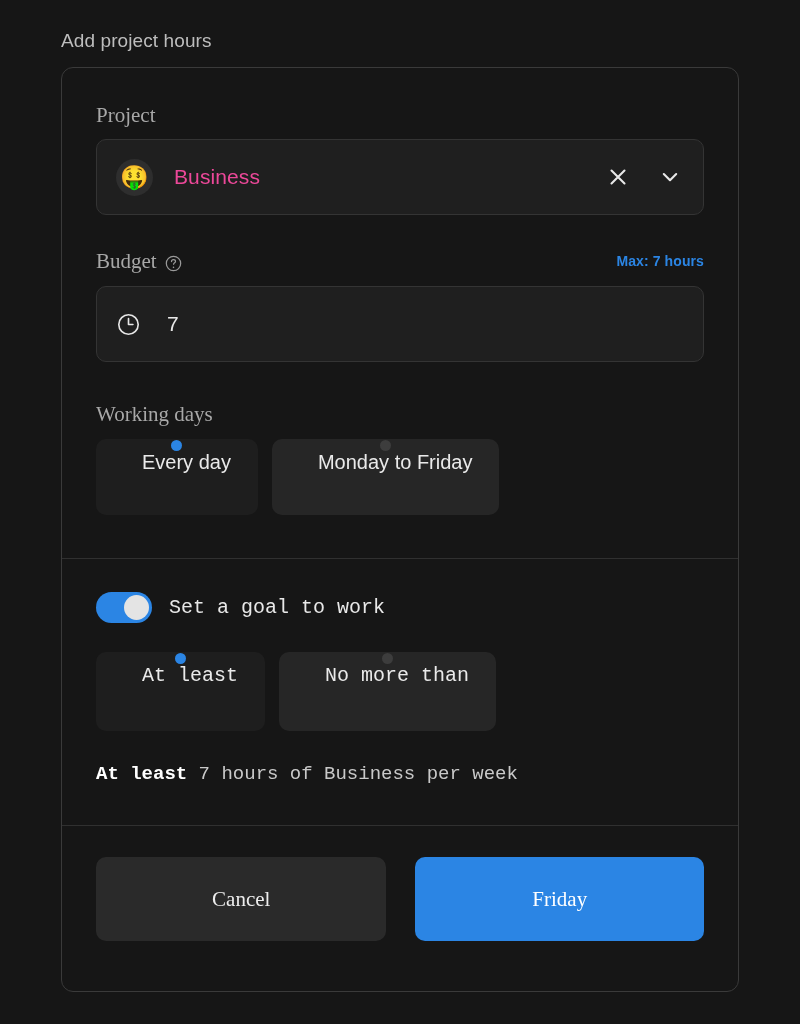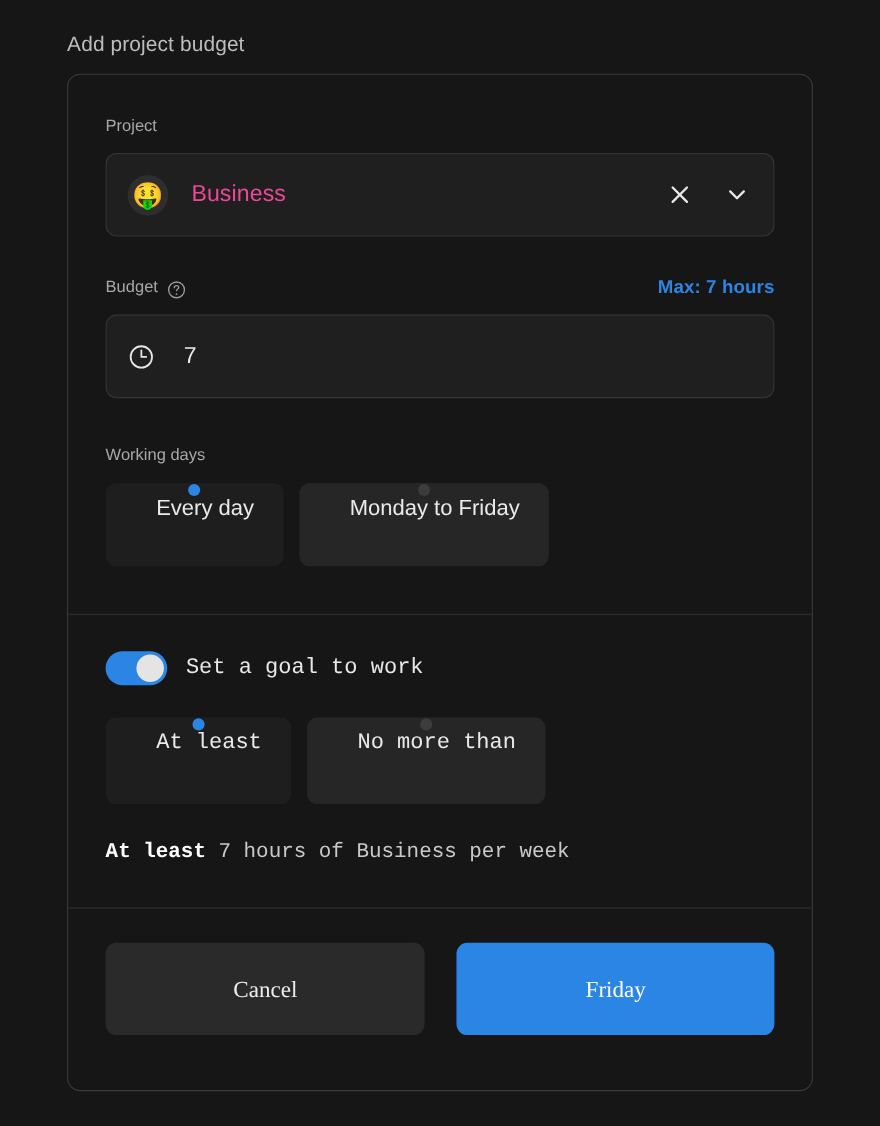--- a/index.html
+++ b/index.html
@@ -41,23 +41,24 @@
     background: #161616;
     overflow: hidden;
   }
 
   .card-section {
     padding: 0 34px;
   }
 
   
   .field-label {
-    font-size: 15px;
+    font-size: 21px;
     color: #a8a8a8;
     line-height: 22px;
+    font-family: Liberation Serif, serif;
   }
 
   
   .project-block { padding-top: 36px; }
 
   .select-box {
     margin-top: 13px;
     height: 76px;
     background: #1f1f1f;
     border: 1px solid #343434;
@@ -111,21 +112,21 @@
 
   .label-with-help {
     display: flex;
     align-items: flex-end;
     gap: 8px;
   }
 
   .help-icon { display: flex; align-items: center; }
 
   .max-note {
-    font-size: 17px;
+    font-size: 14px;
     color: #2b85e4;
     font-weight: bold;
     letter-spacing: .1px;
   }
 
   .input-box {
     margin-top: 14px;
     height: 76px;
     background: #1f1f1f;
     border: 1px solid #343434;
@@ -252,21 +253,21 @@
     width: 291px;
     background: #2b85e4;
     color: #ffffff;
   }
 </style>
 </head>
 <body>
 
 <div class="page">
 
-  <div class="page-title">Add project budget</div>
+  <div class="page-title">Add project hours</div>
 
   <div class="card">
 
     <div class="card-section project-block">
       <div class="field-label">Project</div>
 
       <div class="select-box">
         <div class="avatar">
           <span>🤑</span>
         </div>

